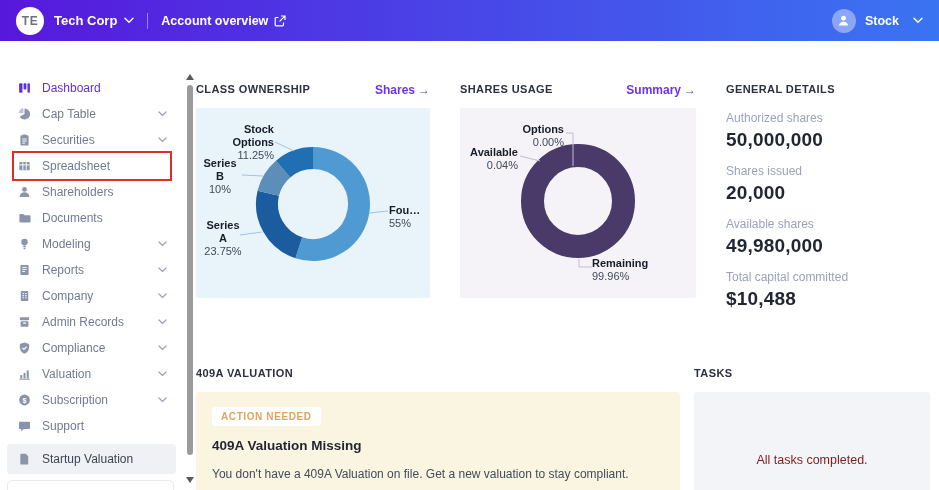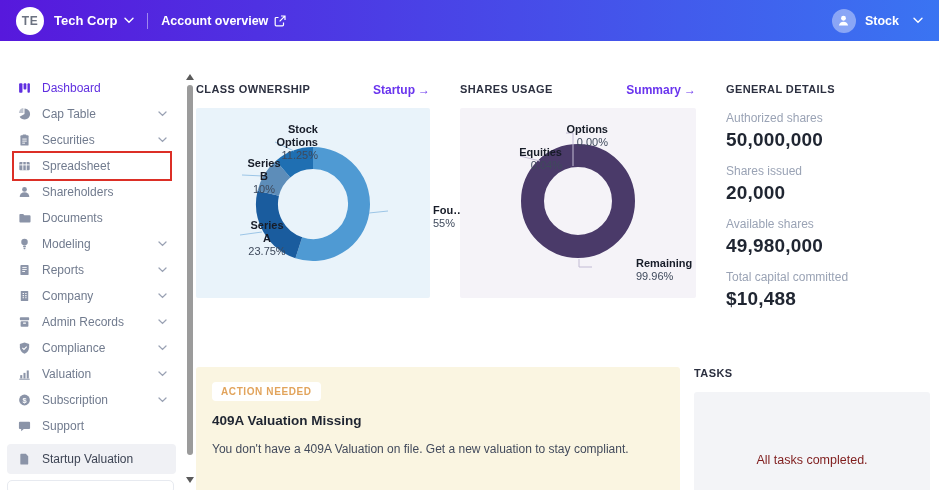--- a/index.html
+++ b/index.html
@@ -53,21 +53,21 @@
   .row1 { margin-top: 42px; display: grid; grid-template-columns: 234px 236px 236px; column-gap: 30px; }
   .row2 { margin-top: 44px; display: grid; grid-template-columns: 484px 236px; column-gap: 14px; }
   .sec-head { display: flex; justify-content: space-between; align-items: flex-start;
     margin-bottom: 13px; height: 12px; }
   .sec-title { font-size: 11px; font-weight: 700; color: #2c3040; letter-spacing: .4px; }
   .sec-link { font-size: 12px; font-weight: 600; color: #6a35ee; text-decoration: none;
     cursor: pointer; display: flex; gap: 3px; }
   .sec-link .arrow { font-weight: 700; }
 
   .chart-panel { height: 190px; position: relative; border-radius: 2px; }
-  .dlabel { position: absolute; line-height: 13px; font-size: 11px; margin-left: 44px; }
+  .dlabel { position: absolute; line-height: 13px; font-size: 11px; }
   .dname { font-weight: 700; color: #171c28; }
   .dpct { color: #3f4a5c; }
 
   
   .stats { padding-top: 3px; }
   .stat { margin-bottom: 13px; }
   .stat-label { font-size: 12px; color: #9aa3b5; margin-bottom: 4px; }
   .stat-value { font-size: 19px; font-weight: 700; color: #1f2531; letter-spacing: .2px; }
 
   
@@ -309,21 +309,21 @@
   <div class="scroll-btn down"></div>
 </div>
 
 <main class="main">
 
   <div class="row1">
     <section>
       <div class="sec-head">
         <h2 class="sec-title">CLASS OWNERSHIP</h2>
         <a class="sec-link">
-          <span>Startup</span>
+          <span>Shares</span>
           <span class="arrow">→</span>
         </a>
       </div>
       <div class="chart-panel" id="chart-box-0" style="background: rgb(233, 243, 250);"><svg width="234" height="190">
             <path d="M 117.00 50.00 A 46 46 0 1 1 102.79 139.75" fill="none" stroke="#4f9ad3" stroke-width="22"></path>
             <path d="M 102.79 139.75 A 46 46 0 0 1 72.27 85.26" fill="none" stroke="#1a5c9e" stroke-width="22"></path>
             <path d="M 72.27 85.26 A 46 46 0 0 1 87.13 61.02" fill="none" stroke="#5d8db9" stroke-width="22"></path>
             <path d="M 87.13 61.02 A 46 46 0 0 1 117.00 50.00" fill="none" stroke="#1f6fb2" stroke-width="22"></path>
             <polyline points="79,34 98,43" fill="none" stroke="#9cc5e6" stroke-width="1"></polyline>
             <polyline points="46,67 67,68" fill="none" stroke="#9cc5e6" stroke-width="1"></polyline>
@@ -354,21 +354,21 @@
       </div>
       <div class="chart-panel" id="chart-box-1" style="background: rgb(245, 243, 248);"><svg width="236" height="190">
             <circle cx="118" cy="93" r="45.5" fill="none" stroke="#4a3a69" stroke-width="23"></circle>
             <polyline points="106,25 113,25 113,58" fill="none" stroke="#c2bbd4" stroke-width="1"></polyline>
             <polyline points="60,48 80,53" fill="none" stroke="#c2bbd4" stroke-width="1"></polyline>
             <polyline points="119,151 119,159 132,159" fill="none" stroke="#c2bbd4" stroke-width="1"></polyline>
           </svg><div class="dlabel" style="left: 40px; top: 15px; width: 64px; text-align: right;">
             <div class="dname">Options</div>
             <div class="dpct">0.00%</div>
           </div><div class="dlabel" style="left: 0px; top: 38px; width: 58px; text-align: right;">
-            <div class="dname">Equities</div>
+            <div class="dname">Available</div>
             <div class="dpct">0.04%</div>
           </div><div class="dlabel" style="left: 132px; top: 149px; width: 84px; text-align: left;">
             <div class="dname">Remaining</div>
             <div class="dpct">99.96%</div>
           </div></div>
     </section>
 
     <section>
       <div class="sec-head">
         <h2 class="sec-title">GENERAL DETAILS</h2>
@@ -389,20 +389,23 @@
           <div class="stat">
             <div class="stat-label">Total capital committed</div>
             <div class="stat-value">$10,488</div>
           </div>
         </div>
     </section>
   </div>
 
   <div class="row2">
     <section>
+      <div class="sec-head">
+        <h2 class="sec-title">409A VALUATION</h2>
+      </div>
       <div class="panel-409a">
         <span class="badge">ACTION NEEDED</span>
         <div class="heading-409a">409A Valuation Missing</div>
         <div class="body-409a">You don't have a 409A Valuation on file. Get a new valuation to stay compliant.</div>
         
       </div>
     </section>
 
     <section>
       <div class="sec-head">

